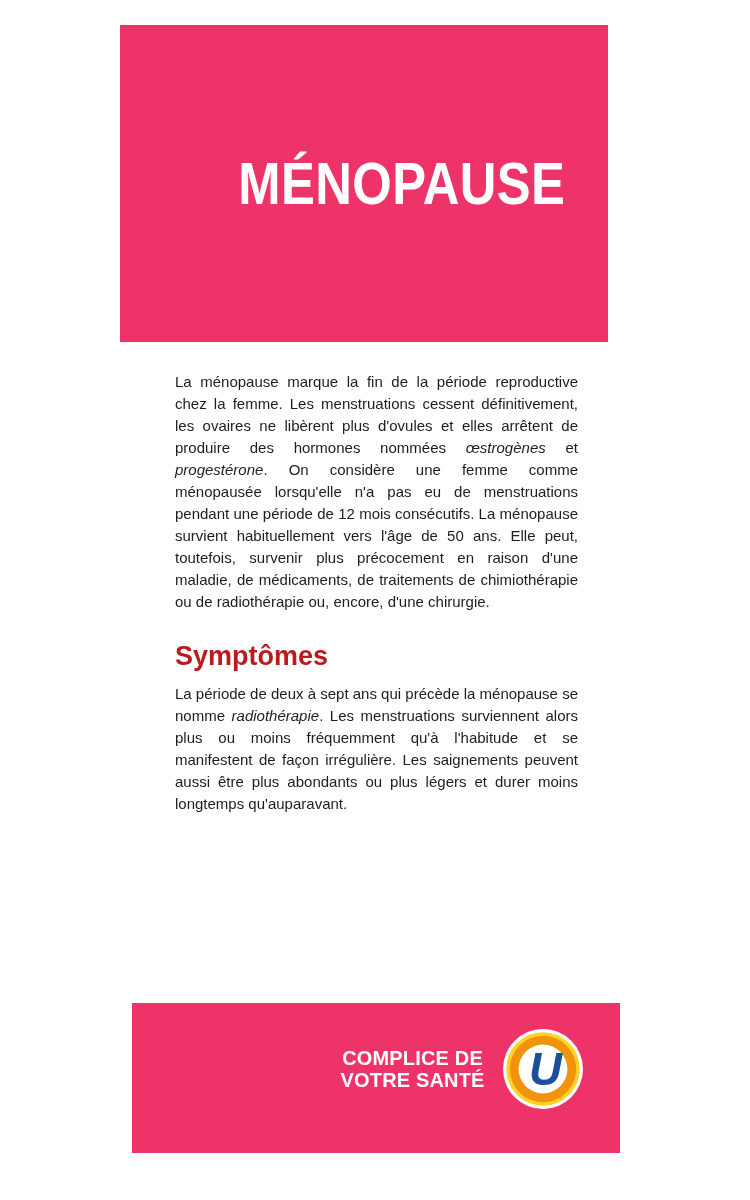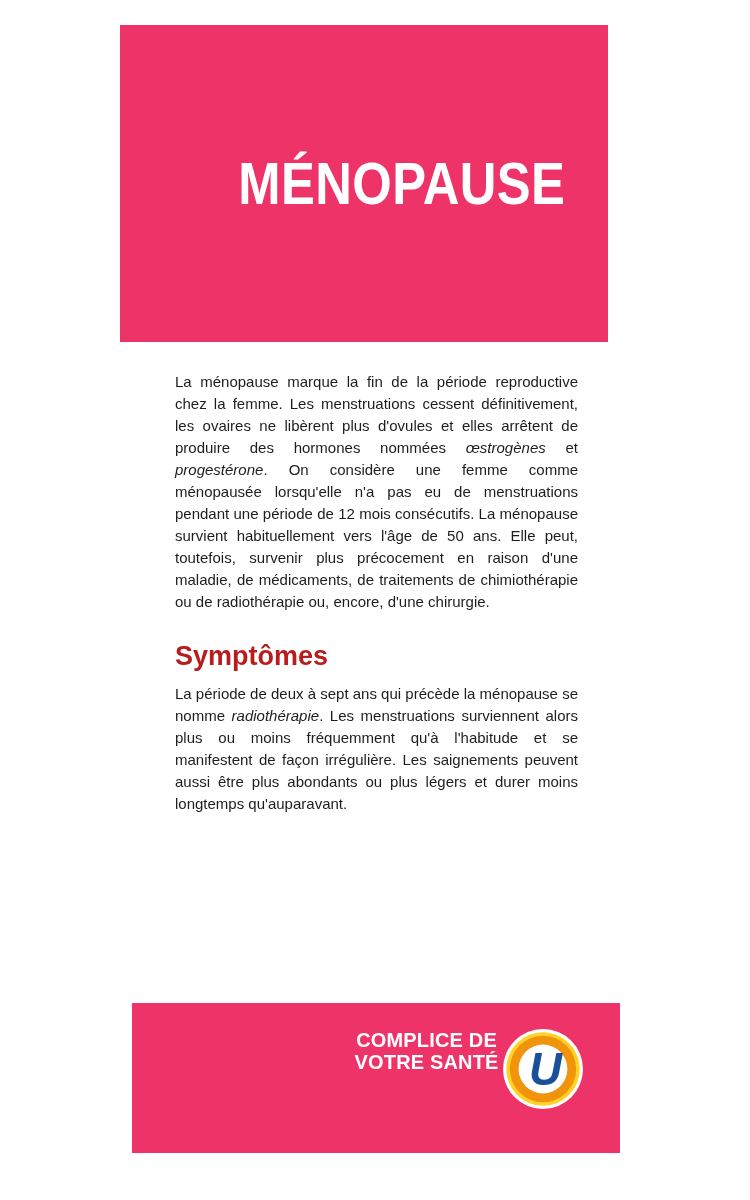--- a/index.html
+++ b/index.html
@@ -73,22 +73,22 @@
     height: 150px;
     background: #EE3368;
     display: flex;
     align-items: center;
     justify-content: flex-end;
     padding-right: 37px;
     box-sizing: border-box;
   }
   .footer-inner {
     display: flex;
-    align-items: flex-start;
-    gap: 4px;
+    align-items: center;
+    gap: 18px;
     position: relative;
     top: -9px;
   }
   .tagline {
     color: #ffffff;
     font-weight: bold;
     font-size: 21px;
     line-height: 22px;
     text-align: center;
     letter-spacing: 0.2px;

